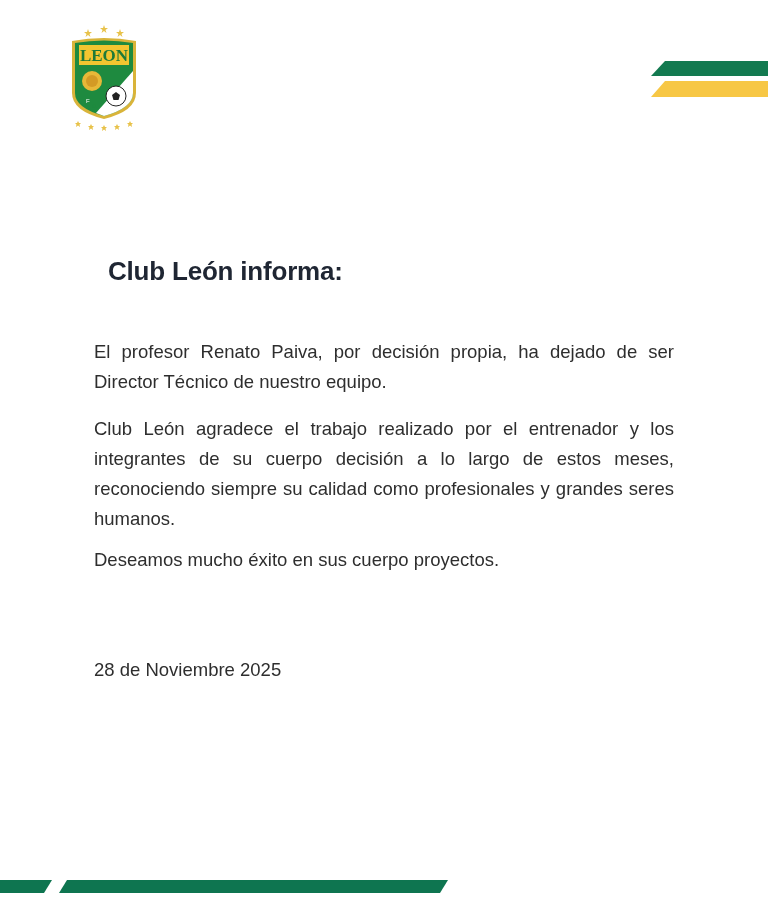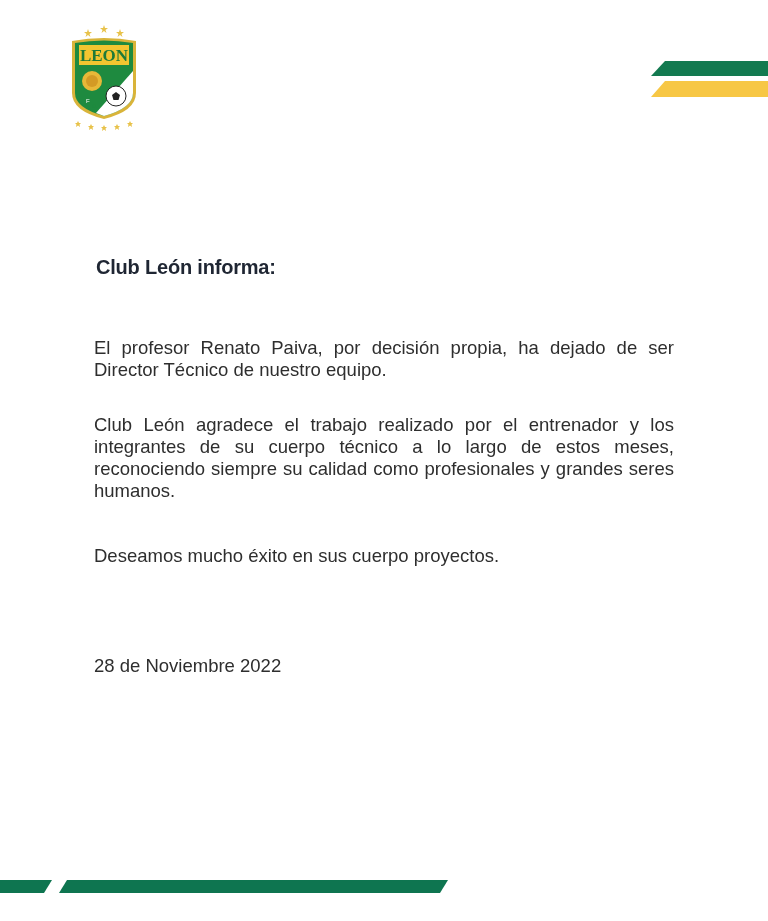--- a/index.html
+++ b/index.html
@@ -24,27 +24,27 @@
       position: absolute; left: 0; top: 880px; width: 52px; height: 13px;
       background: #0e7550;
       clip-path: polygon(0 0, 100% 0, calc(100% - 8px) 100%, 0 100%);
     }
     .stripe-bottom-long {
       position: absolute; left: 59px; top: 880px; width: 389px; height: 13px;
       background: #0e7550;
       clip-path: polygon(8px 0, 100% 0, calc(100% - 8px) 100%, 0 100%);
     }
     .heading {
-      position: absolute; left: 96px; top: 256px;
-      font-size: 20px; font-weight: bold; color: #1f2633;
+      position: absolute; left: 108px; top: 256px;
+      font-size: 26px; font-weight: bold; color: #1f2633;
       letter-spacing: -0.2px;
     }
     .body-text {
       position: absolute; left: 94px; width: 580px;
-      font-size: 18.5px; line-height: 22px; color: #2e2e2e;
+      font-size: 18.5px; line-height: 30px; color: #2e2e2e;
       text-align: justify;
     }
     .para1 { top: 337px; }
     .para2 { top: 414px; }
     .para3 { top: 545px; }
     .date  { top: 655px; }
   </style>
 </head>
 <body>
 
@@ -81,15 +81,15 @@
 </div>
 
 <div class="stripe-top-green"></div>
 <div class="stripe-top-yellow"></div>
 <div class="stripe-bottom-short"></div>
 <div class="stripe-bottom-long"></div>
 
 <div class="heading">Club León informa:</div>
 
 <div class="body-text para1">El profesor Renato Paiva, por decisión propia, ha dejado de ser Director Técnico de nuestro equipo.</div>
-<div class="body-text para2">Club León agradece el trabajo realizado por el entrenador y los integrantes de su cuerpo técnico a lo largo de estos meses, reconociendo siempre su calidad como profesionales y grandes seres humanos.</div>
+<div class="body-text para2">Club León agradece el trabajo realizado por el entrenador y los integrantes de su cuerpo decisión a lo largo de estos meses, reconociendo siempre su calidad como profesionales y grandes seres humanos.</div>
 <div class="body-text para3">Deseamos mucho éxito en sus cuerpo proyectos.</div>
-<div class="body-text date">28 de Noviembre 2022</div>
+<div class="body-text date">28 de Noviembre 2025</div>
 
 </body></html>

